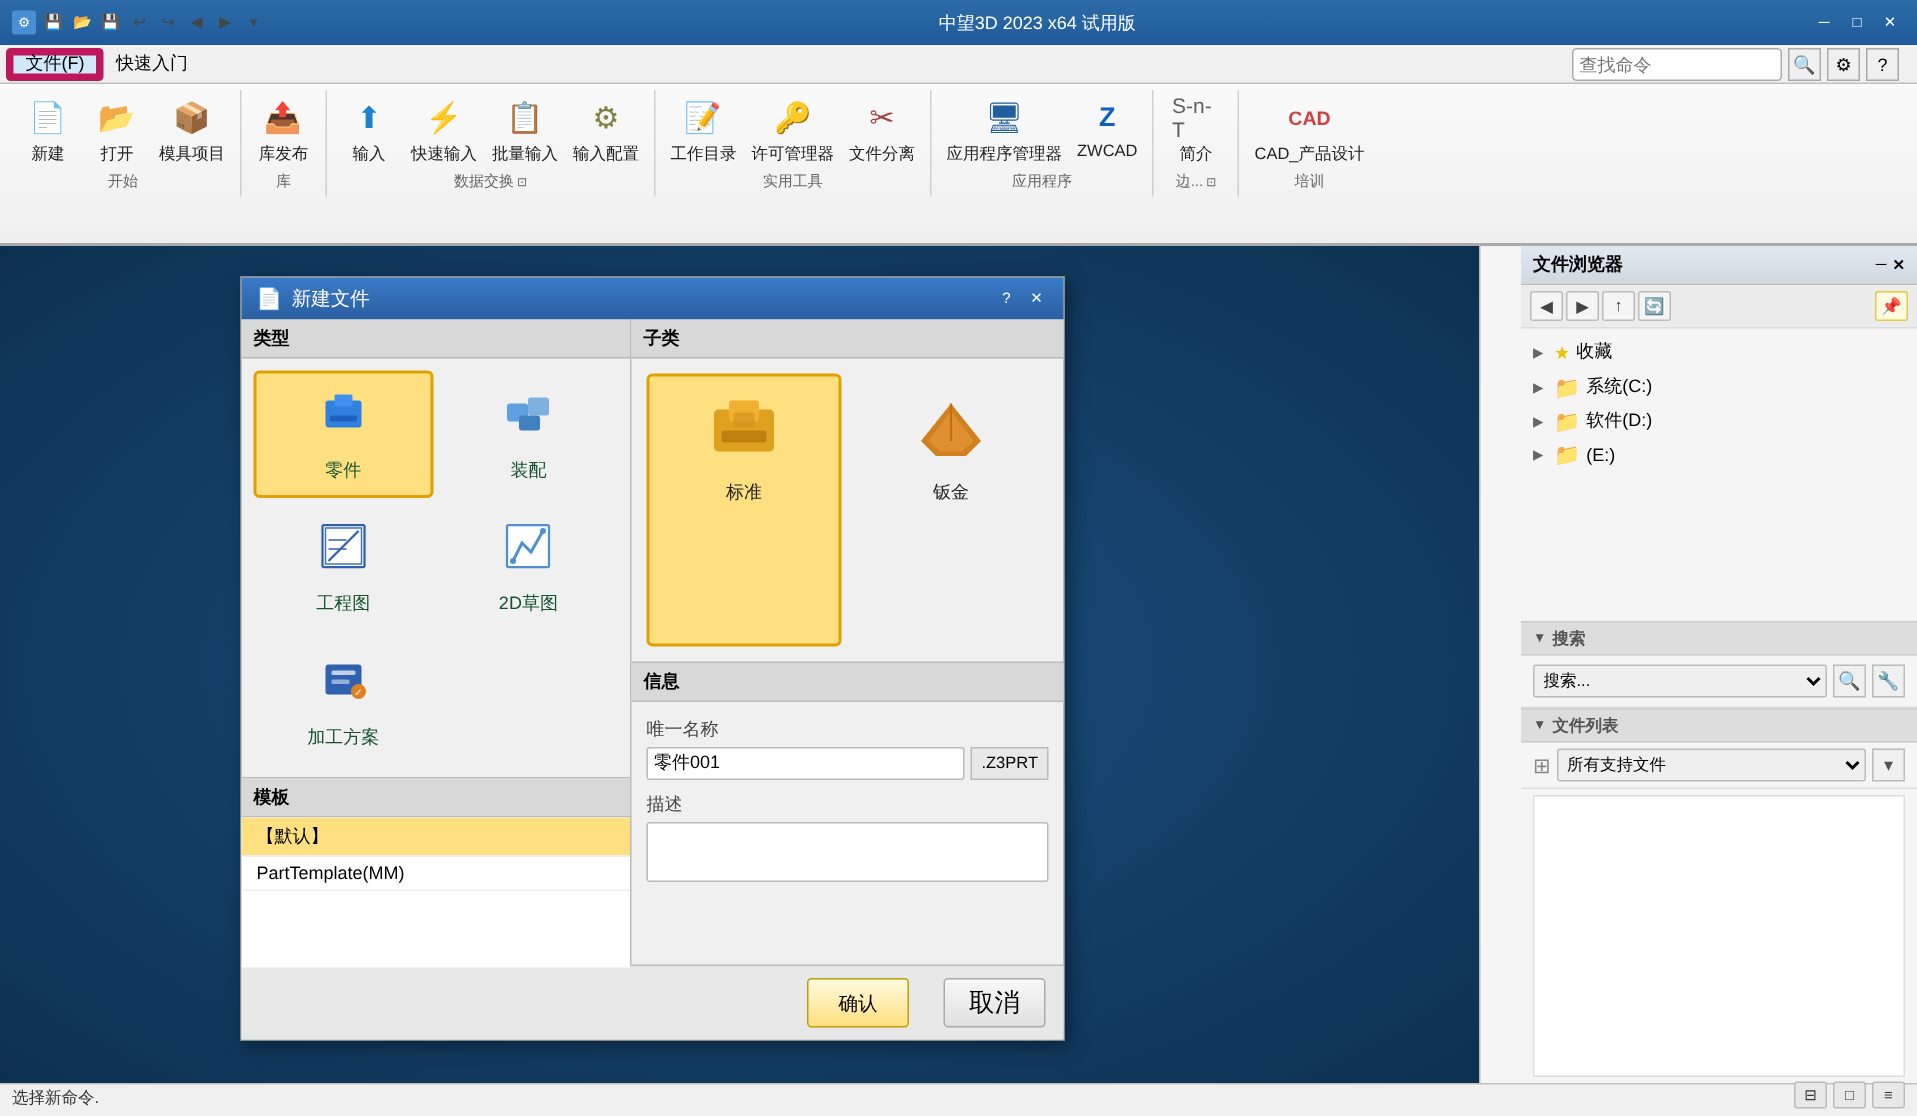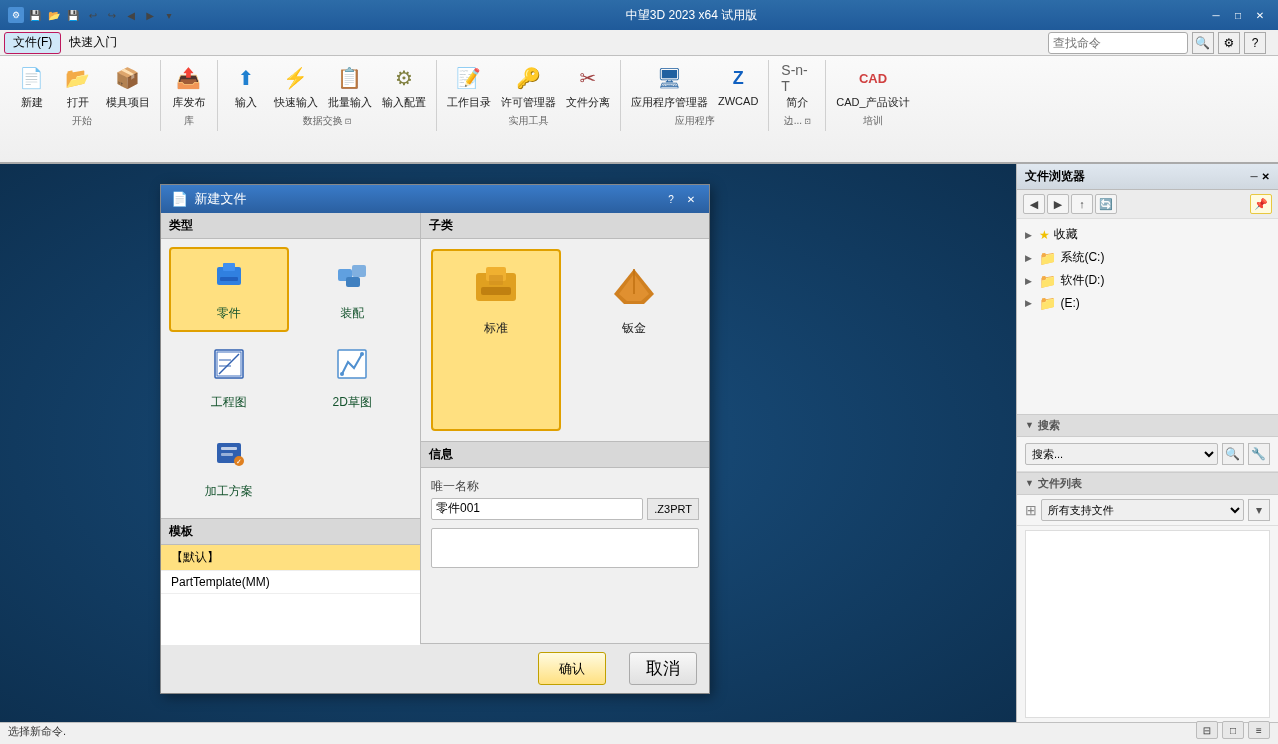--- a/index.html
+++ b/index.html
@@ -33,21 +33,21 @@
     }
     .menu-btn {
       padding: 2px 8px;
       font-size: 12px;
       cursor: pointer;
       border-radius: 3px;
       height: 22px;
       display: flex;
       align-items: center;
     }
-    .menu-btn.active { background: #d0e8f8; border: 1px solid #be185d; }
+    .menu-btn.active { background: #d0e8f8; border: 5px solid #be185d; }
     .qa-icon { width: 16px; height: 16px; display: flex; align-items: center; justify-content: center; font-size: 10px; cursor: pointer; color: #444; }
 
     
     .ribbon {
       background: linear-gradient(to bottom, #fafafa, #efefef);
       border-bottom: 2px solid #aaa;
       padding: 4px 4px 0 4px;
       display: flex;
       align-items: flex-start;
     }
@@ -161,25 +161,26 @@
     .status-icon-btn {
       width: 22px; height: 18px;
       border: 1px solid #bbb;
       background: #e8e8e8;
       display: flex; align-items: center; justify-content: center;
       cursor: pointer; font-size: 10px; border-radius: 2px;
     }
 
     
     .file-browser {
-      width: 262px;
+      width: 292px;
       background: #f5f5f5;
       border-left: 1px solid #bbb;
       display: flex;
       flex-direction: column;
+      padding-left: 27px;
     }
     .panel-header {
       background: linear-gradient(to bottom, #e0e8f0, #d0d8e0);
       padding: 4px 8px;
       font-size: 12px;
       font-weight: bold;
       border-bottom: 1px solid #bbb;
       display: flex;
       align-items: center;
       justify-content: space-between;
@@ -745,20 +746,21 @@
             <div class="info-section">
               <div class="section-header" style="margin:-10px -10px 8px -10px;padding:4px 8px;">信息</div>
               <div class="info-row" style="margin-top:10px;">
                 <div class="info-label">唯一名称</div>
                 <div class="info-input-row">
                   <input class="info-input" type="text" value="零件001" style="">
                   <div class="info-ext">.Z3PRT</div>
                 </div>
               </div>
               <div class="info-row">
+                <div class="info-label">描述</div>
                 <textarea class="info-textarea" style=""></textarea>
               </div>
             </div>
           </div>
         </div>
 
         <div class="dialog-footer">
           <button class="dlg-ok-btn">确认</button>
           <button class="dlg-cancel-btn">取消</button>
         </div>

